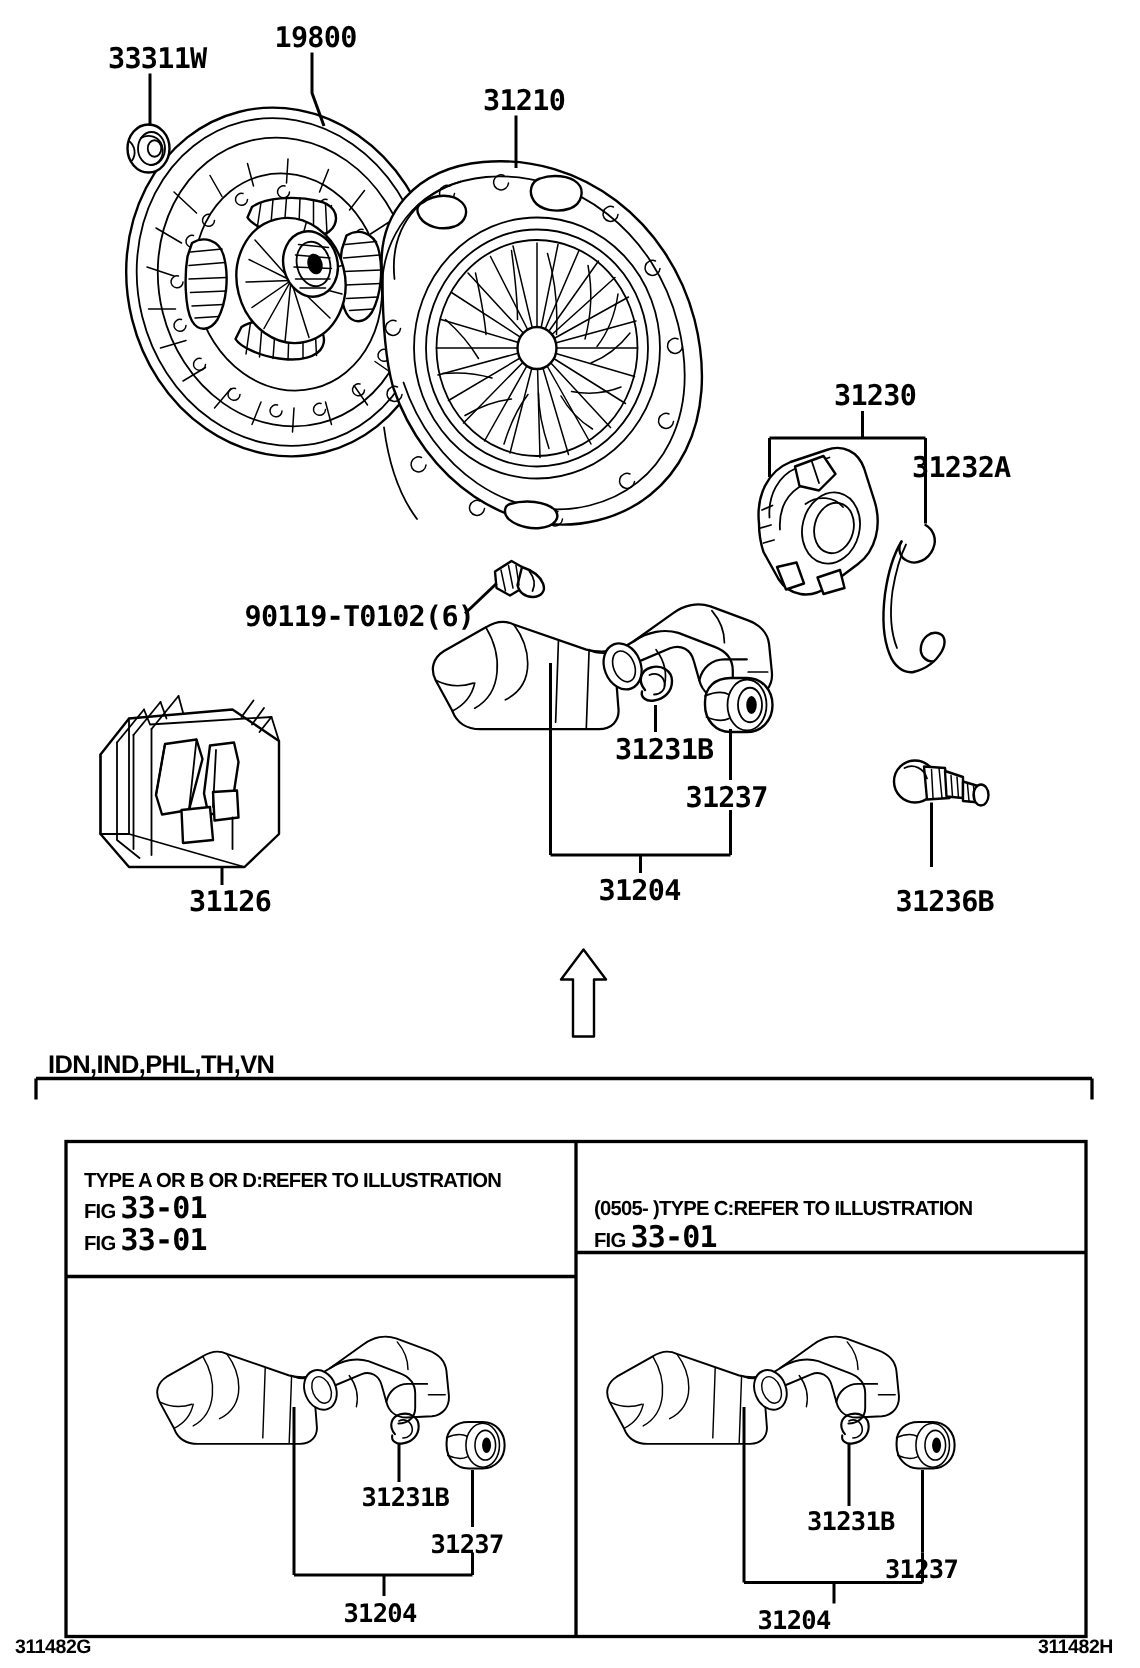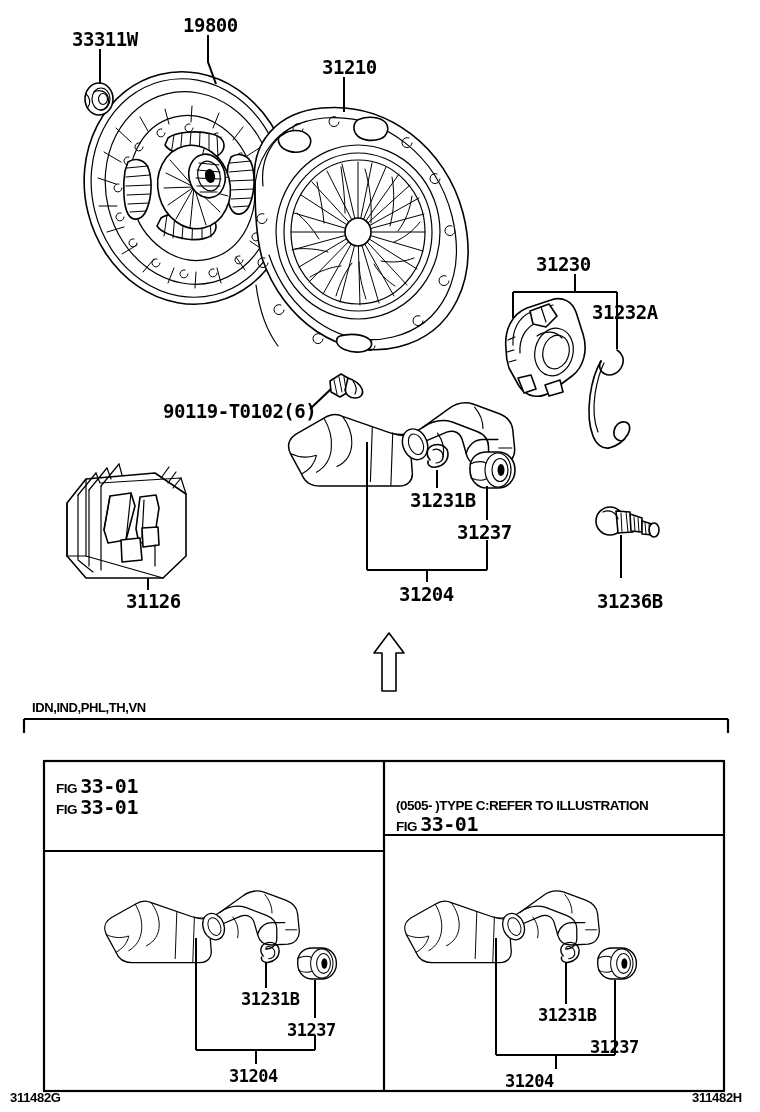--- a/index.html
+++ b/index.html
@@ -34,21 +34,21 @@
     letter-spacing: -0.5px;
     white-space: nowrap;
     line-height: 1;
   }
   .lbl-part { font-size: 19px; }
   .lbl-small { font-size: 17px; }
   .lbl-region {
     position: absolute;
     font-family: "Liberation Sans", sans-serif;
     font-weight: bold;
-    font-size: 13px;
+    font-size: 17px;
     letter-spacing: -0.4px;
     white-space: nowrap;
   }
   .lbl-note {
     position: absolute;
     font-family: "Liberation Sans", sans-serif;
     font-weight: bold;
     font-size: 13.5px;
     letter-spacing: -0.5px;
     white-space: nowrap;
@@ -534,32 +534,33 @@
       <path d="M496,938 L496,1055"></path>
       <path d="M496,1055 L615,1055"></path>
       <path d="M615,1055 L615,1035"></path>
       <path d="M556,1055 L556,1069"></path>
     </g>
   </svg>
 
   <div class="lbl lbl-part" style="left:72px;  top:30px;">33311W</div>
   <div class="lbl lbl-part" style="left:183px; top:16px;">19800</div>
   <div class="lbl lbl-part" style="left:322px; top:58px;">31210</div>
-  <div class="lbl lbl-part" style="left:536px; top:255px;">31230</div>
-  <div class="lbl lbl-part" style="left:592px; top:303px;text-align:center;">31232A</div>
+  <div class="lbl lbl-part" style="left:556px; top:255px;">31230</div>
+  <div class="lbl lbl-part" style="left:608px; top:303px;text-align:center;">31232A</div>
   <div class="lbl lbl-part" style="left:163px; top:402px;">90119-T0102(6)</div>
   <div class="lbl lbl-part" style="left:410px; top:491px;">31231B</div>
   <div class="lbl lbl-part" style="left:457px; top:523px;">31237</div>
   <div class="lbl lbl-part" style="left:399px; top:585px;">31204</div>
   <div class="lbl lbl-part" style="left:126px; top:592px;">31126</div>
   <div class="lbl lbl-part" style="left:597px; top:592px;">31236B</div>
 
   <div class="lbl-region" style="left:32px; top:700px;">IDN,IND,PHL,TH,VN</div>
 
   <div class="lbl-note" style="left:56px; top:777px;">
+    <div><span>TYPE A OR B OR D:REFER TO ILLUSTRATION</span></div>
     <div><span>FIG </span><span class="fig">33-01</span></div>
     <div><span>FIG </span><span class="fig">33-01</span></div>
   </div>
 
   <div class="lbl-note" style="left:396px; top:796px;">
     <div><span>(0505-    )TYPE C:REFER TO ILLUSTRATION</span></div>
     <div><span>FIG </span><span class="fig">33-01</span></div>
   </div>
 
   <div class="lbl lbl-small" style="left:241px; top:991px;">31231B</div>

